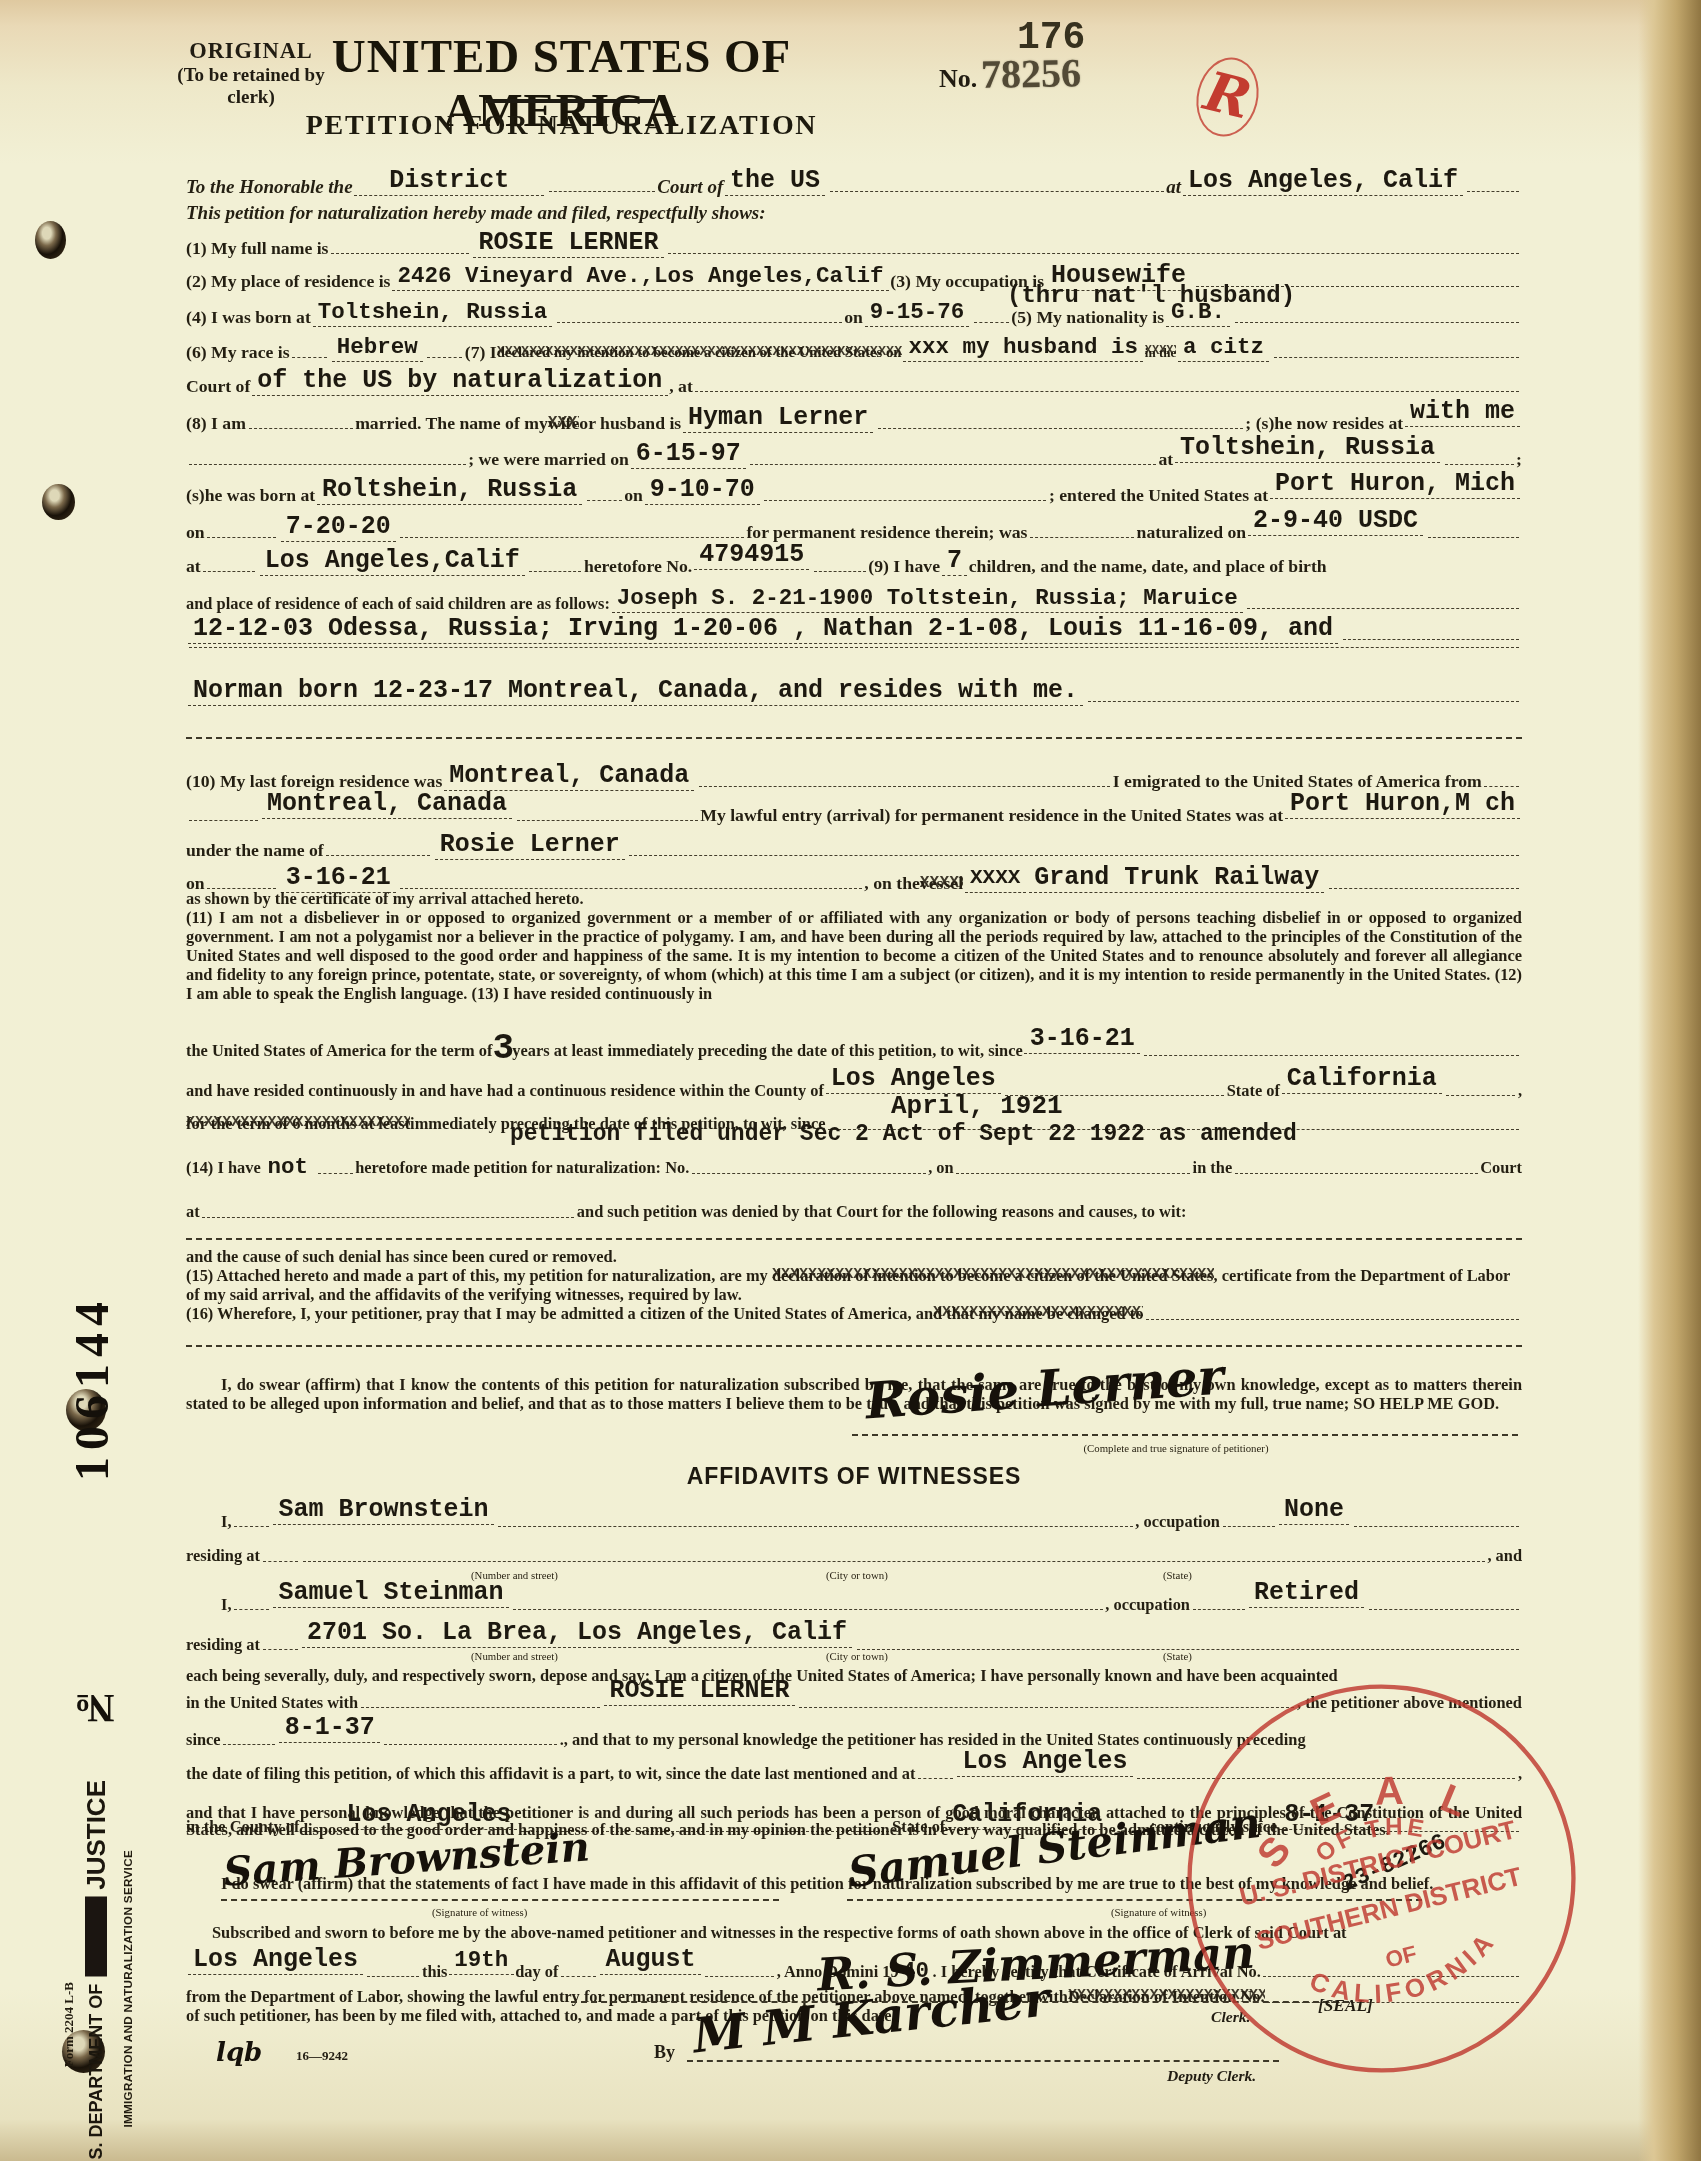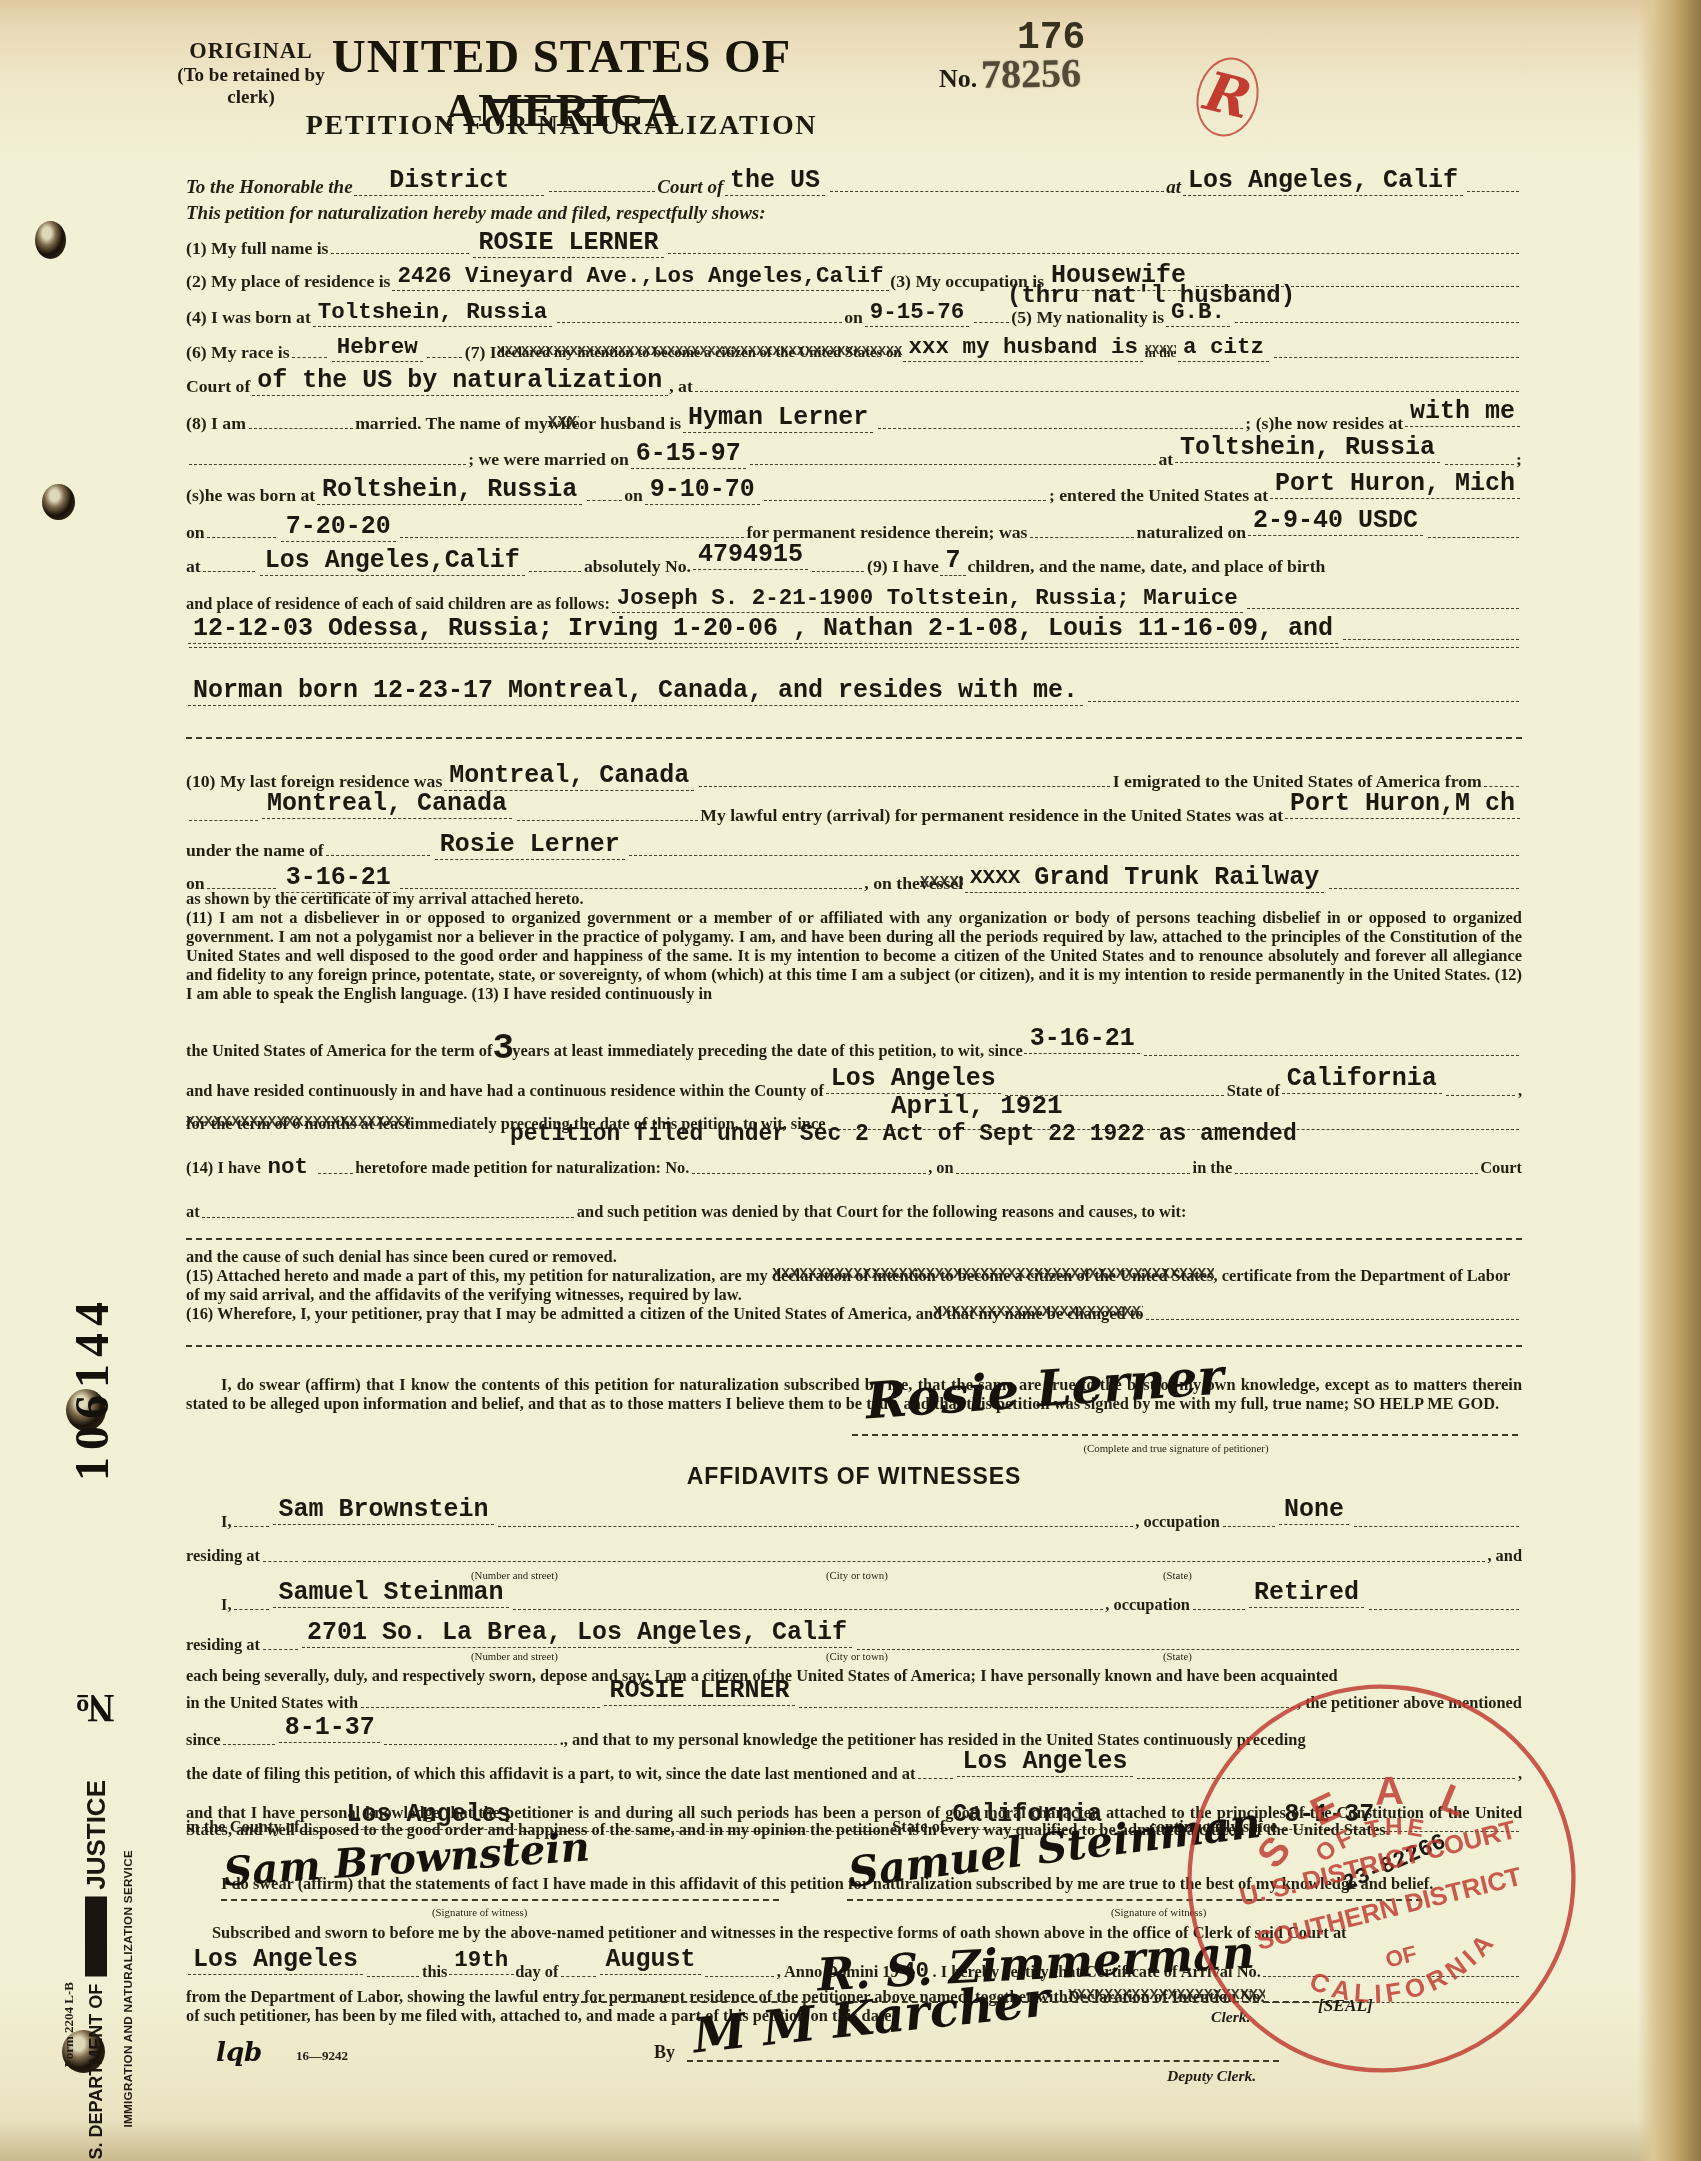--- a/index.html
+++ b/index.html
@@ -188,21 +188,21 @@
     <span class="pl">naturalized on</span>
     <span class="tw up">2-9-40 USDC</span>
     <span class="f"></span>
   </div>
 
   <div class="row" style="top:548px;">
     <span class="pl">at</span>
     <span class="r60"></span>
     <span class="tw">Los Angeles,Calif</span>
     <span class="r60"></span>
-    <span class="pl">absolutely No.</span>
+    <span class="pl">heretofore No.</span>
     <span class="tw up">4794915</span>
     <span class="r60"></span>
     <span class="pl">(9) I have</span>
     <span class="tw">7</span>
     <span class="pl">children, and the name, date, and place of birth</span>
   </div>
 
   <div class="row" style="top:585px;">
     <span class="pl" style="font-size:16.4px;">and place of residence of each of said children are as follows:</span>
     <span class="tw t26">Joseph S. 2-21-1900 Toltstein, Russia; Maruice</span>

